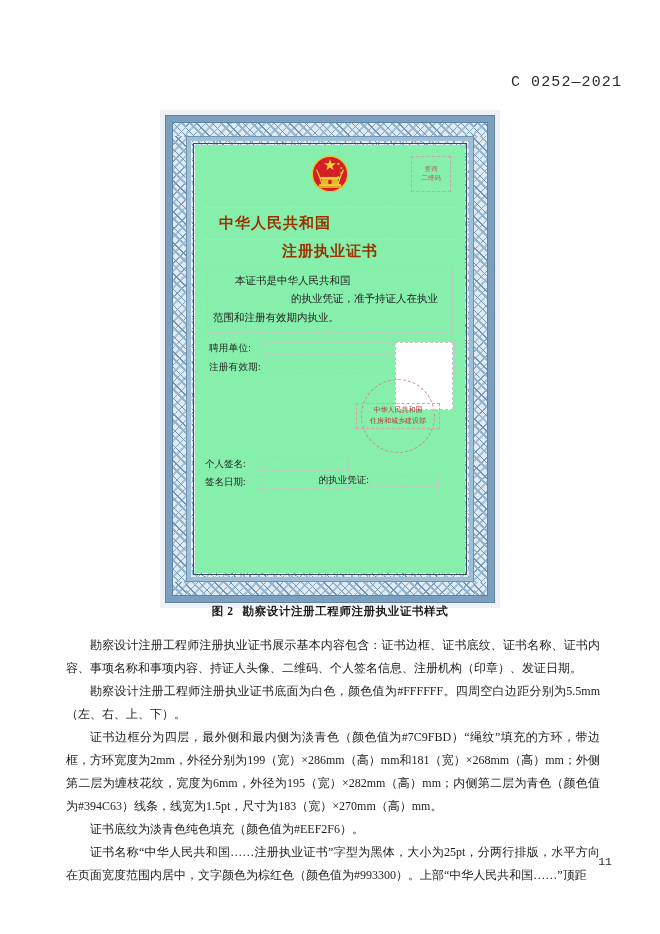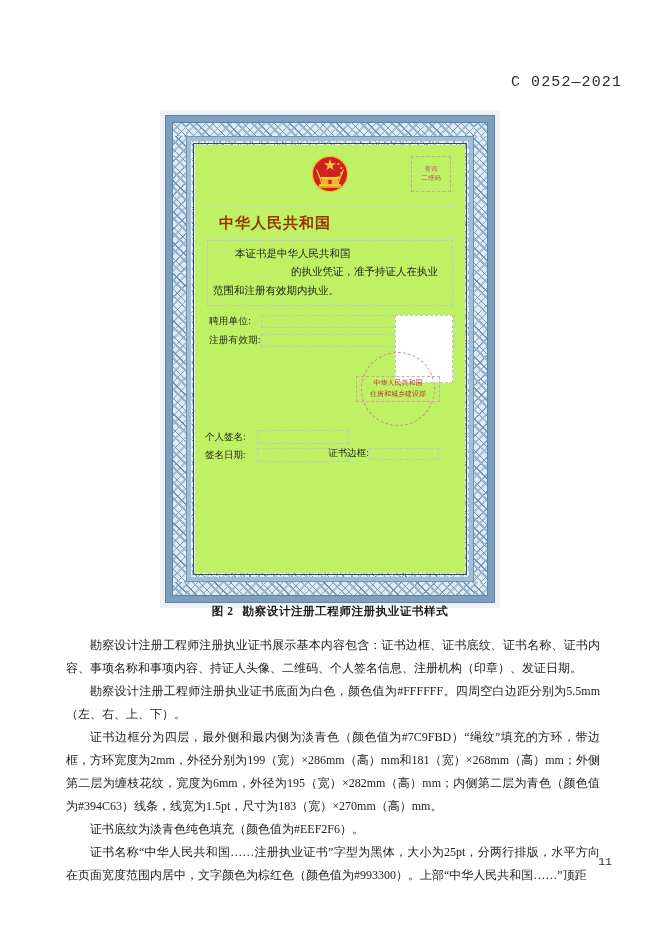--- a/index.html
+++ b/index.html
@@ -102,21 +102,21 @@
   
   .line-frame {
     position: absolute;
     inset: 33px;
     border: 1.5px solid #394c63;
   }
   
   .cert-face {
     position: absolute;
     inset: 35px;
-    background: #bef264;
+    background: #86efac;
     padding: 6px 10px 0 10px;
     overflow: hidden;
   }
 
   
   .top-row {
     height: 54px;
     position: relative;
   }
   .emblem {
@@ -348,20 +348,21 @@
         <div class="qr-box">
           <span>查询</span>
           <span>二维码</span>
         </div>
       </div>
 
       <div class="dash-sep"></div>
 
       <div class="title-line1">中华人民共和国</div>
       <div class="dash-sep"></div>
+      <div class="title-line2">注册执业证书</div>
 
       <div class="statement">
         <div class="l1">本证书是中华人民共和国</div>
         <div class="l2">的执业凭证，准予持证人在执业</div>
         <div class="l3">范围和注册有效期内执业。</div>
       </div>
 
       <div class="fields">
         <div class="photo-box"></div>
 
@@ -392,21 +393,21 @@
       <div class="sig-rows">
         <div class="sig-row">
           <span class="sig-label">个人签名:</span>
           <span class="sig-box"></span>
         </div>
         <div class="sig-row">
           <span class="sig-label">签名日期:</span>
           <span class="sig-box"></span>
         </div>
         <div class="issue-wrap">
-          <span>证书边框:</span>
+          <span>的执业凭证:</span>
           <span class="issue-box"></span>
         </div>
       </div>
 
     </div>
   </div>
 </div>
 
 <div id="figure-caption">
   <span>图 2</span><span class="gap"></span><span>勘察设计注册工程师注册执业证书样式</span>

